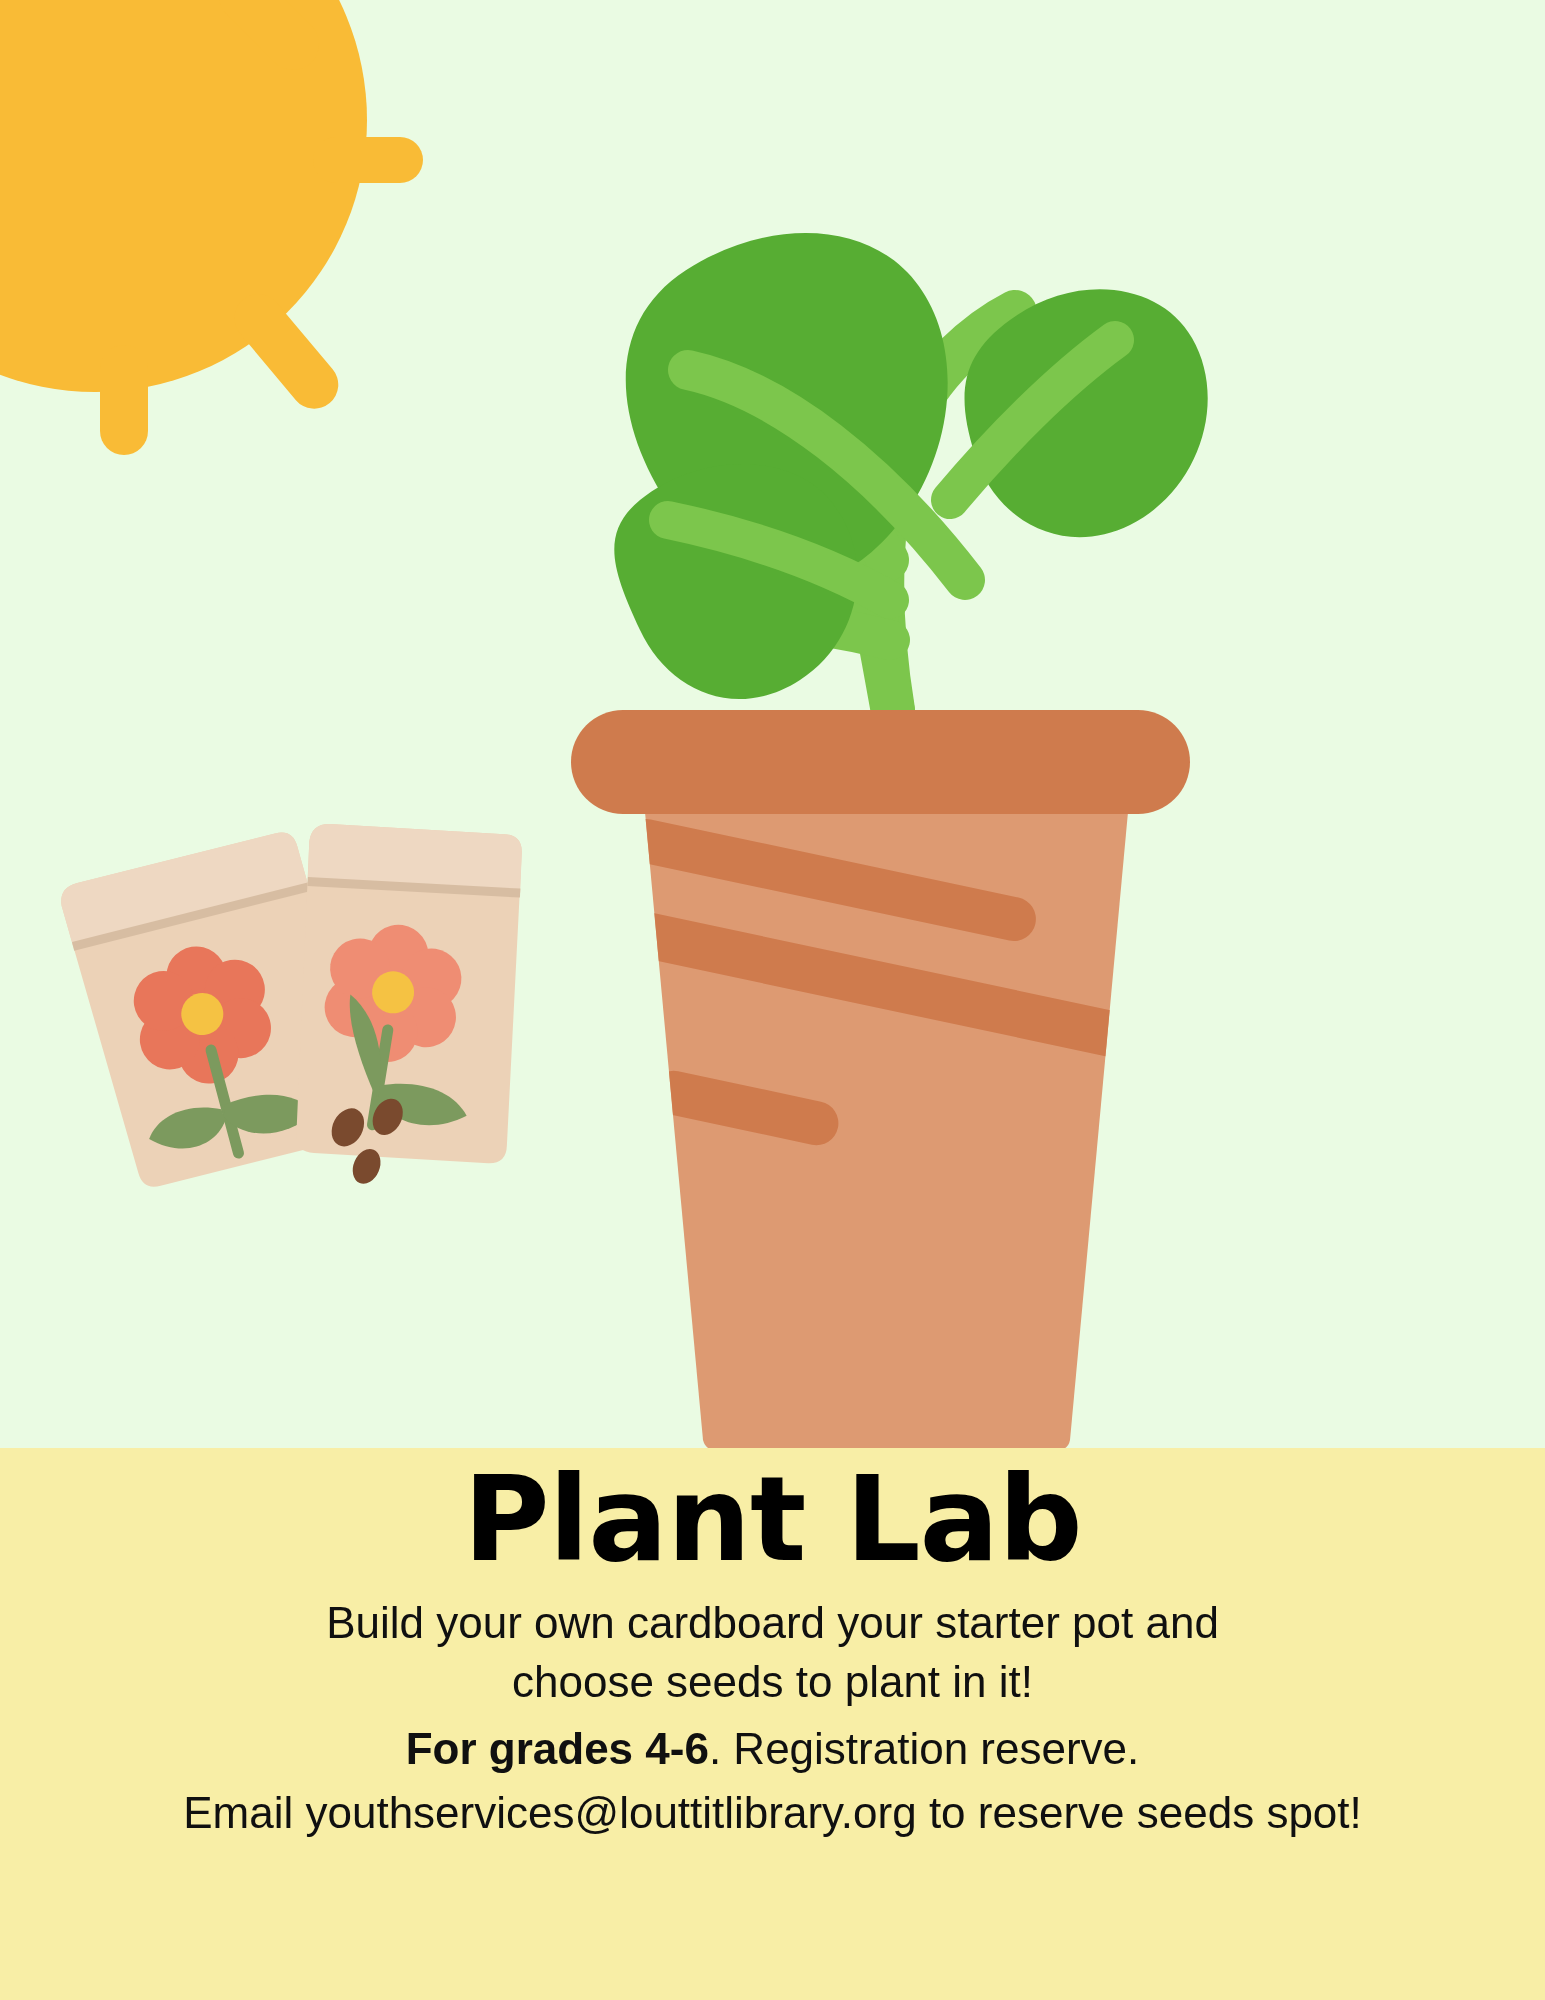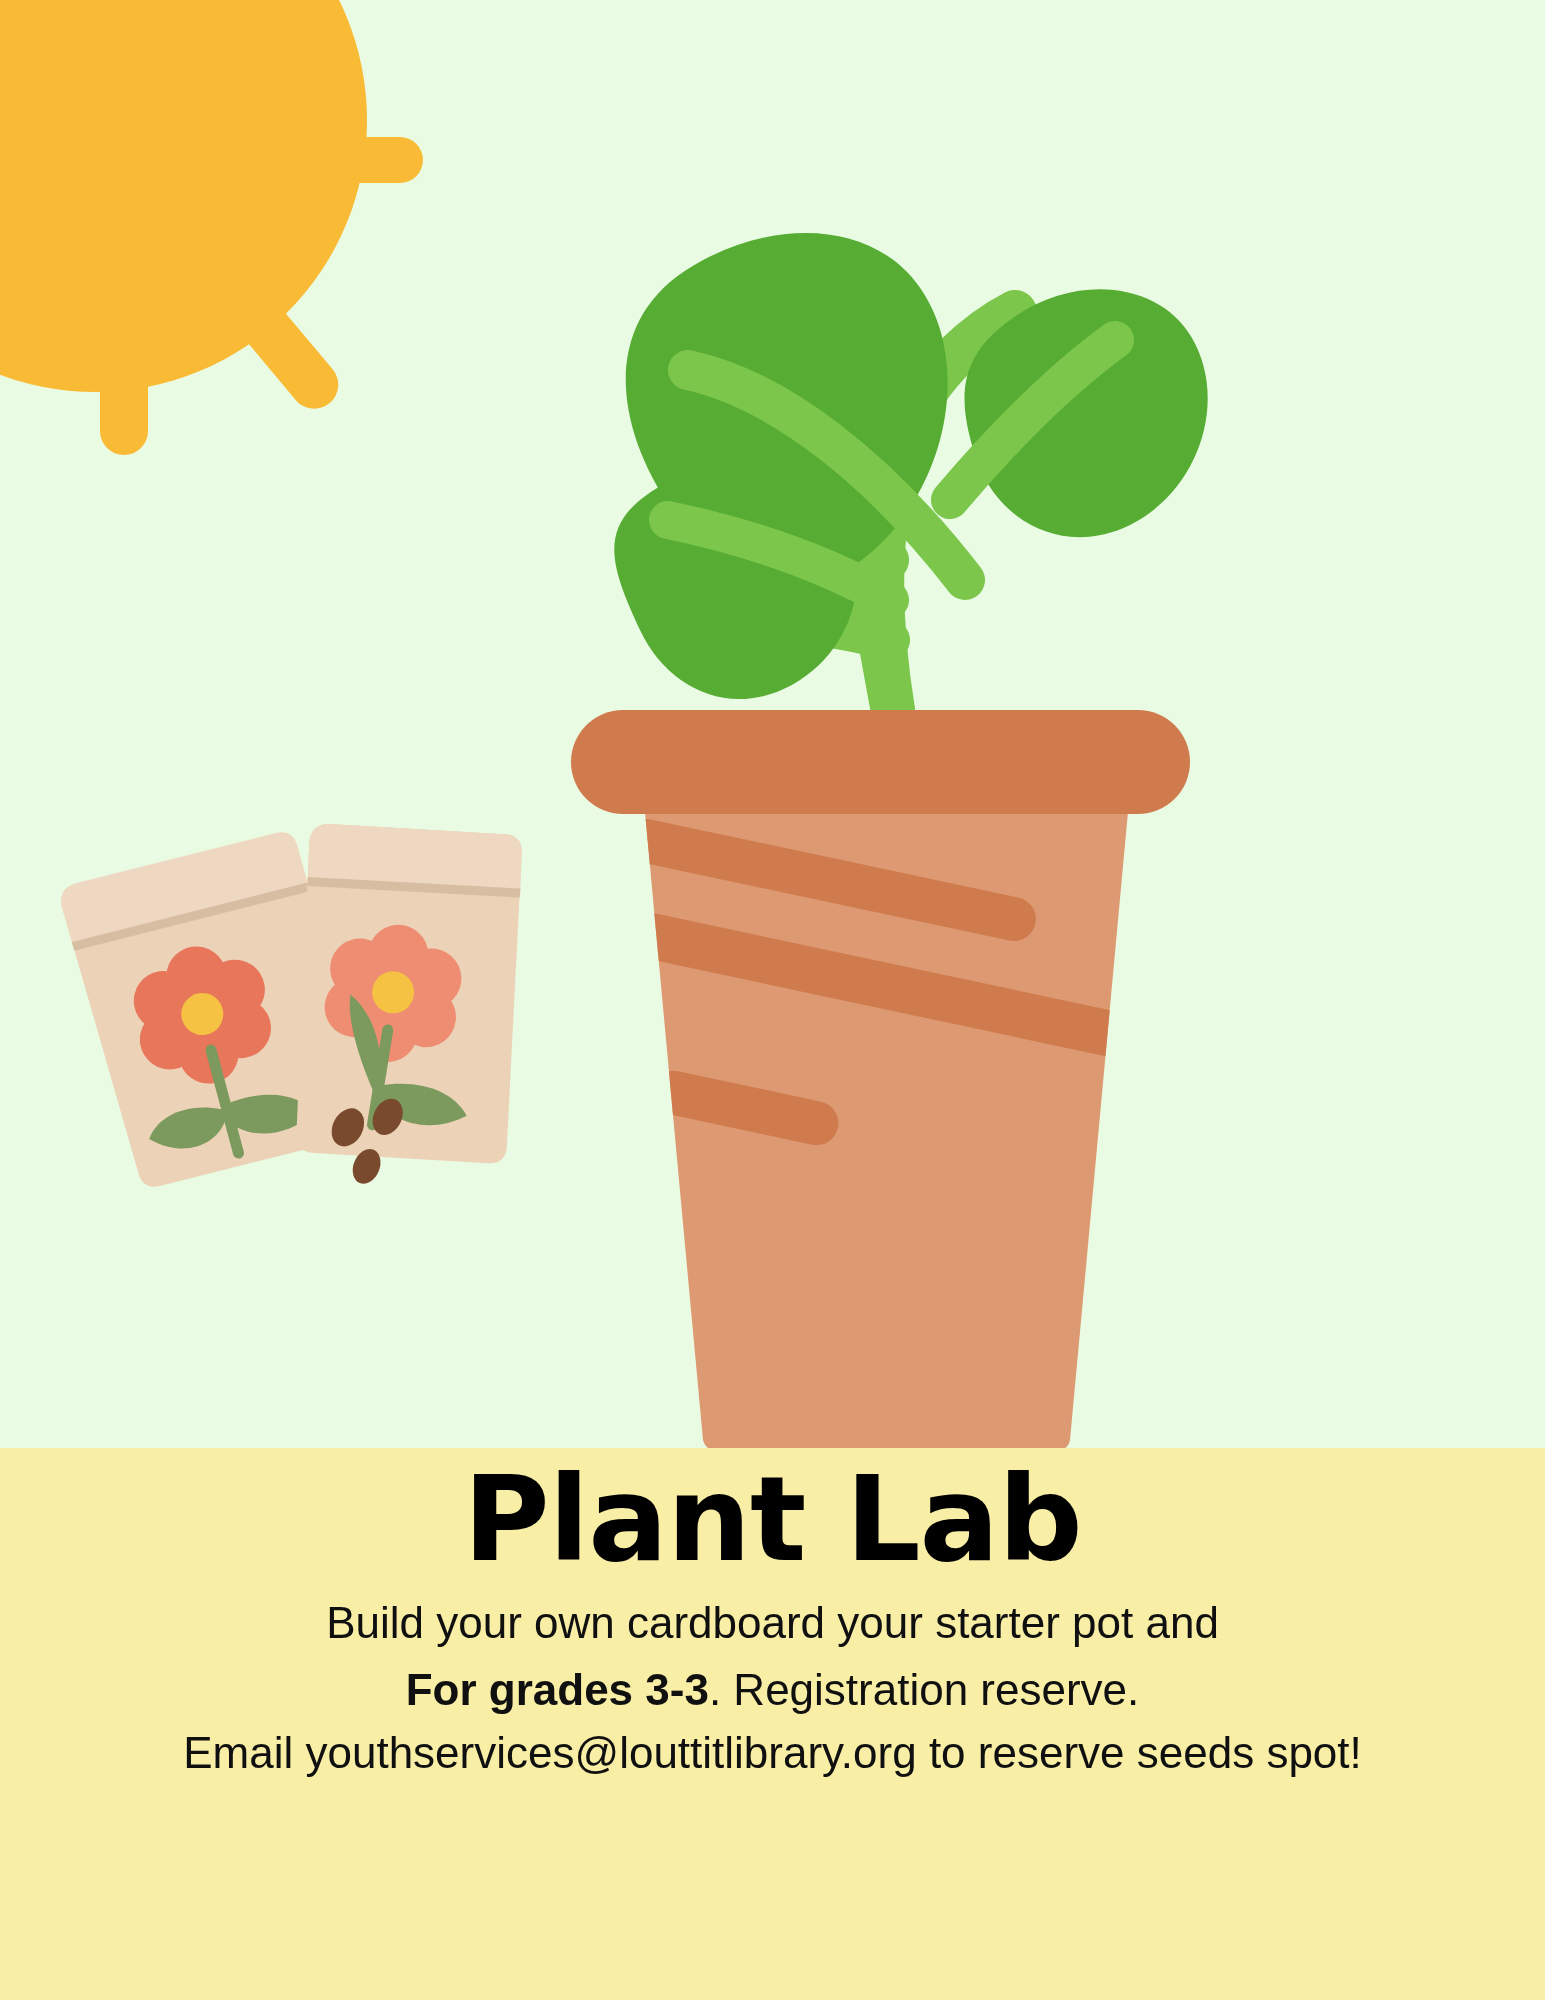--- a/index.html
+++ b/index.html
@@ -185,22 +185,23 @@
       </g>
     </g>
   </svg>
 
   <div id="text-band">
 
     <div id="poster-title">Plant Lab</div>
 
     <div class="body-line l1">Build your own cardboard your starter pot and</div>
 
+    <div class="body-line l2">choose seeds to plant in it!</div>
 
     <div class="body-line l3">
-      <b>For grades 3-3</b><span>. Registration reserve.</span>
+      <b>For grades 4-6</b><span>. Registration reserve.</span>
     </div>
 
     <div class="body-line l4">Email youthservices@louttitlibrary.org to reserve seeds spot!</div>
 
   </div>
 
 </div>
 
 </body></html>

